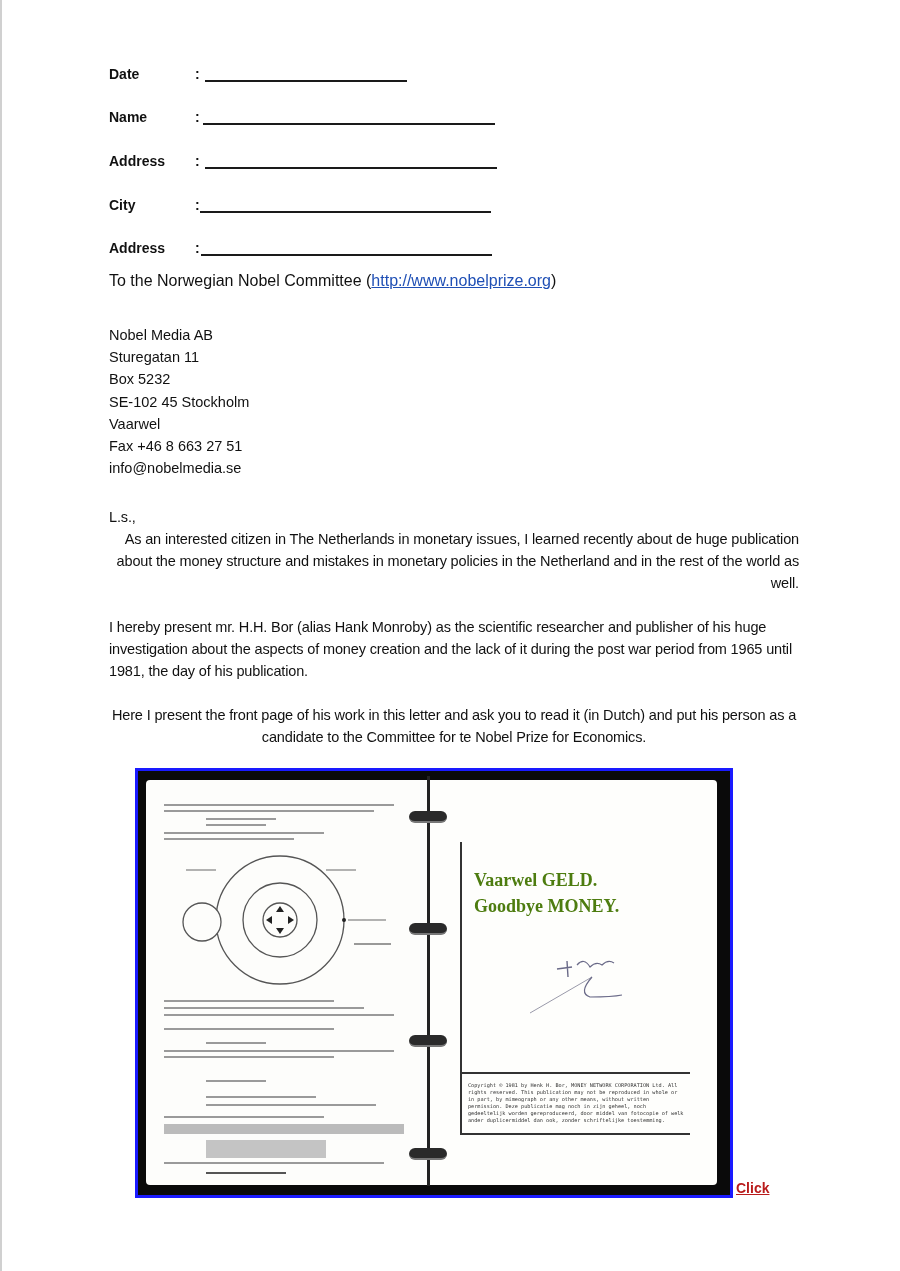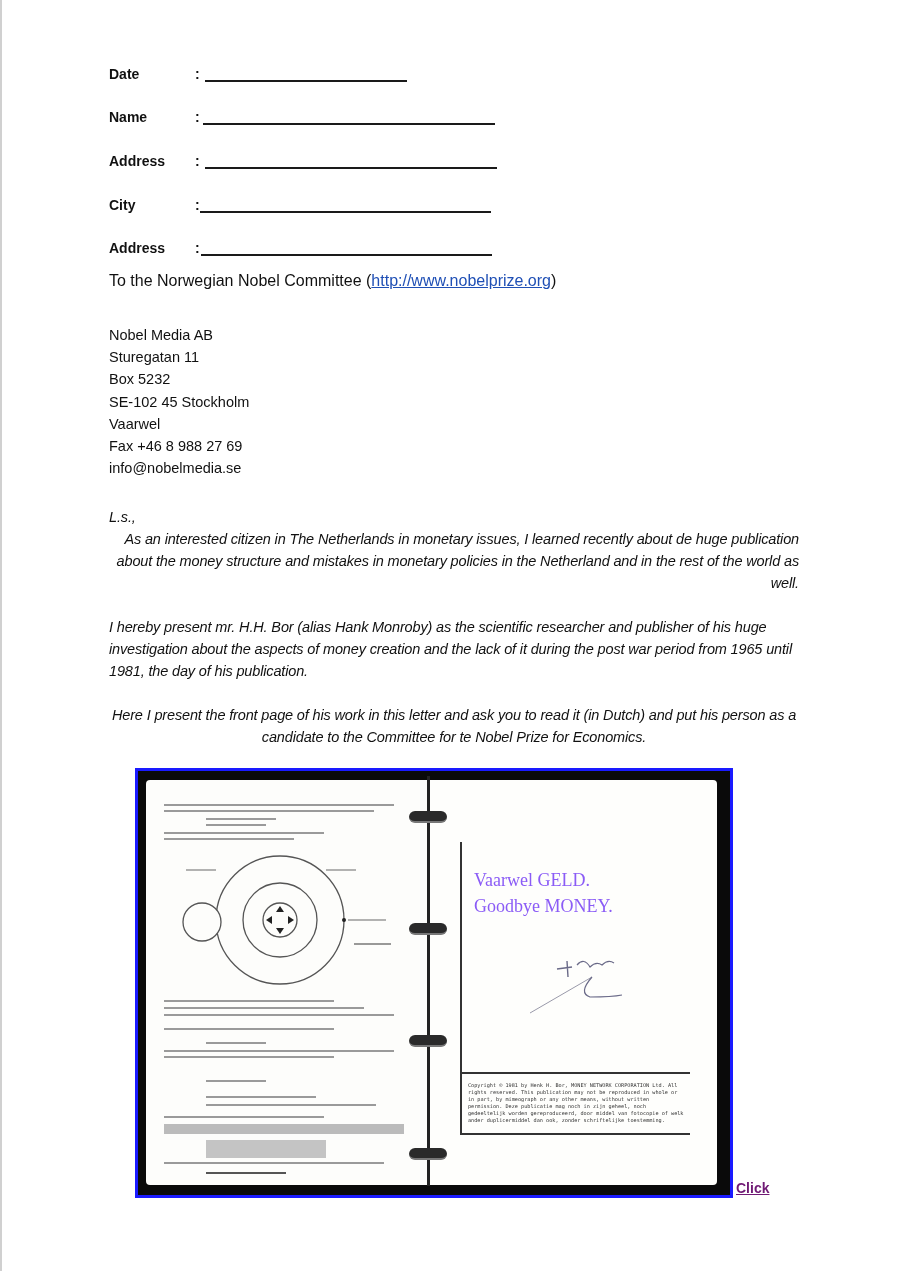--- a/index.html
+++ b/index.html
@@ -10,34 +10,34 @@
   }
   .left-edge { position: absolute; left: 0; top: 0; width: 2px; height: 1271px; background: #d0d0d0; }
   .form-row { position: absolute; left: 109px; height: 20px; font-size: 14px; font-weight: bold; }
   .form-row .lbl { position: absolute; left: 0; top: 0; white-space: nowrap; }
   .form-row .colon { position: absolute; left: 86px; top: 0; }
   .form-row .line { position: absolute; top: 14px; height: 2px; background: #1a1a1a; }
   .heading { position: absolute; left: 109px; top: 272px; font-size: 16px; white-space: nowrap; }
   .heading a { color: #1f4fb5; text-decoration: underline; }
   .addr { position: absolute; left: 109px; top: 324px; font-size: 14.5px; line-height: 22.2px; }
   .addr div { white-space: nowrap; }
-  .body-text { position: absolute; left: 109px; width: 690px; font-size: 14.5px; line-height: 22px; letter-spacing: -0.15px; font-style: italic; }
+  .body-text { position: absolute; left: 109px; width: 690px; font-size: 14.5px; line-height: 22px; letter-spacing: -0.15px; }
   .book-frame {
     position: absolute; left: 135px; top: 768px; width: 598px; height: 430px;
     background: #0a0a0a; border: 3px solid #1a1aff; box-sizing: border-box;
   }
   .page-left { position: absolute; left: 8px; top: 9px; width: 284px; height: 405px; background: #fdfdfb; border-radius: 4px 0 0 4px; }
   .page-right { position: absolute; left: 292px; top: 9px; width: 287px; height: 405px; background: #fefefc; border-radius: 0 4px 4px 0; }
   .spine { position: absolute; left: 289px; top: 5px; width: 3px; height: 410px; background: #222; }
   .ring { position: absolute; left: 271px; width: 38px; height: 10px; border-radius: 6px; background: #2a2a2a; border-bottom: 2px solid #777; }
   .scribble { position: absolute; height: 2px; background: #9a9a9a; }
   .title-box { position: absolute; left: 30px; top: 62px; width: 230px; height: 230px; border-left: 2px solid #333; }
-  .book-title { position: absolute; left: 12px; top: 25px; font-family: "Liberation Serif", "DejaVu Serif", serif; font-size: 18px; font-weight: normal; line-height: 26px; color: #8b5cf6; white-space: nowrap; }
+  .book-title { position: absolute; left: 12px; top: 25px; font-family: "Liberation Serif", "DejaVu Serif", serif; font-size: 18px; font-weight: bold; line-height: 26px; color: #4d7c0f; white-space: nowrap; }
   .copyright-box { position: absolute; left: 30px; top: 292px; width: 230px; height: 63px; border-top: 2px solid #333; border-bottom: 2px solid #333; border-left: 2px solid #333; font-family: "DejaVu Sans Mono", monospace; font-size: 5.2px; line-height: 7px; color: #333; padding: 8px 6px; box-sizing: border-box; overflow: hidden; }
-  .click-link { position: absolute; left: 736px; top: 1180px; font-size: 14px; font-weight: bold; color: #701a75; text-decoration: underline; }
+  .click-link { position: absolute; left: 736px; top: 1180px; font-size: 14px; font-weight: bold; color: #b91c1c; text-decoration: underline; }
 </style>
 </head>
 <body>
 
 <div class="left-edge"></div>
 
 <div class="form-row" style="top:66px;">
   <span class="lbl">Date</span>
   <span class="colon">:</span>
   <span class="line" style="left:96px;width:202px;"></span>
@@ -66,21 +66,21 @@
 <div class="heading">
   <span>To the Norwegian Nobel Committee (</span><a>http://www.nobelprize.org</a><span>)</span>
 </div>
 
 <div class="addr">
   <div>Nobel Media AB</div>
   <div>Sturegatan 11</div>
   <div>Box 5232</div>
   <div>SE-102 45 Stockholm</div>
   <div>Vaarwel</div>
-  <div>Fax +46 8 988 27 69</div>
+  <div>Fax +46 8 663 27 51</div>
   <div>info@nobelmedia.se</div>
 </div>
 
 <div class="body-text" style="top:506px;">L.s.,</div>
 <div class="body-text" style="top:528px;text-align:right;">As an interested citizen in The Netherlands in monetary issues, I learned recently about de huge publication about the money structure and mistakes in monetary policies in the Netherland and in the rest of the world as well.</div>
 <div class="body-text" style="top:616px;">I hereby present mr. H.H. Bor (alias Hank Monroby) as the scientific researcher and publisher of his huge investigation about the aspects of money creation and the lack of it during the post war period from 1965 until 1981, the day of his publication.</div>
 <div class="body-text" style="top:704px;text-align:center;">Here I present the front page of his work in this letter and ask you to read it (in Dutch) and put his person as a candidate to the Committee for te Nobel Prize for Economics.</div>
 
 <div class="book-frame">
   <div class="page-left">

